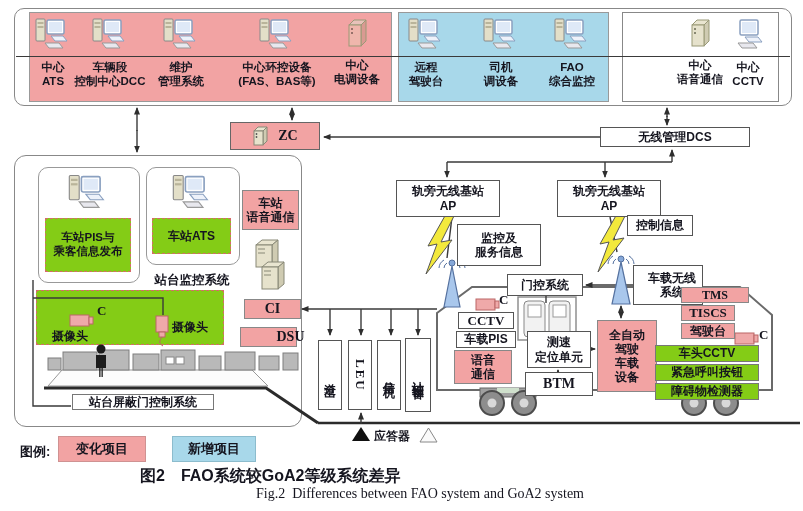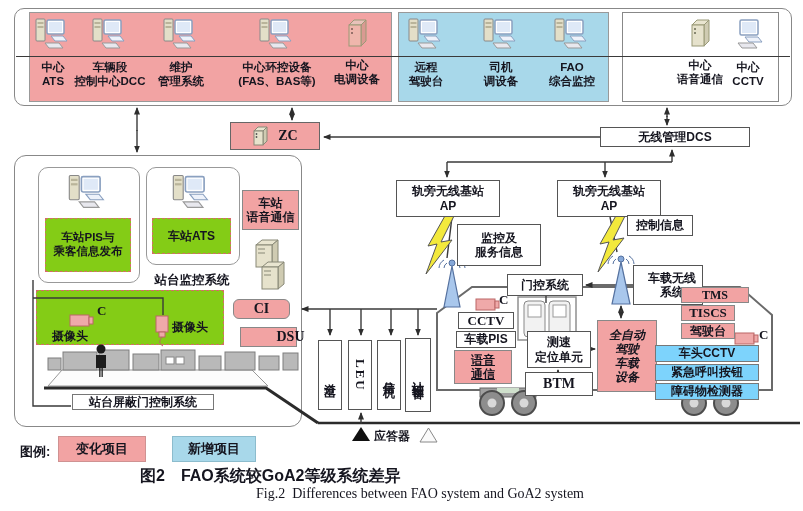--- a/index.html
+++ b/index.html
@@ -4,21 +4,21 @@
 <style>
   html,body{margin:0;padding:0;background:#fff;}
   #stage{position:relative;width:803px;height:511px;background:#fff;overflow:hidden;
          font-family:"Liberation Sans",sans-serif;color:#15151f;}
   .abs{position:absolute;box-sizing:border-box;}
   .bx{position:absolute;box-sizing:border-box;border:1px solid #666;background:#fff;
       display:flex;align-items:center;justify-content:center;text-align:center;
       font-weight:bold;font-size:12px;line-height:1.18;white-space:pre-line;z-index:10;}
   .pink{background:#F2A3A3;}
   .lpink{background:#84cc16;text-align:center;}
-  .cyan{background:#7dd3fc;}
+  .cyan{background:#84cc16;}
   .blue{background:#A8D8EA;text-align:center;}
   .dashed{border:1.6px dashed #D66A6A;}
   .rounded{border-radius:10px;}
   .serif{font-family:"Liberation Serif",serif;font-size:14px;}
   .vert{writing-mode:vertical-lr;letter-spacing:2px;}
   .groupbox{position:absolute;border:1px solid #999;z-index:2;}
   .topitem{position:absolute;top:16px;display:flex;flex-direction:column;align-items:center;z-index:10;}
   .topitem .lbl{margin-top:4px;font-weight:bold;font-size:11.5px;line-height:1.25;
                 text-align:center;white-space:pre-line;}
   .busline{position:absolute;left:16px;top:56px;width:774px;height:0;
@@ -229,39 +229,39 @@
         <line x1="13" y1="34" x2="20" y2="34" stroke="#887"></line>
         <line x1="13" y1="38" x2="20" y2="38" stroke="#887"></line>
       </svg></span>
   <div class="freelbl" style="left:146px;top:272px;width:92px;text-align:center;font-size:12.5px;">站台监控系统</div>
 
   <div class="abs lpink dashed" style="left:36px;top:290px;width:188px;height:55px;z-index:2;"></div>
   <div class="freelbl" style="left:52px;top:328px;">摄像头</div>
   <div class="freelbl serif" style="left:97px;top:303px;font-size:13px;">C</div>
   <div class="freelbl" style="left:172px;top:319px;">摄像头</div>
 
-  <div class="bx pink serif" style="left:233px;top:299px;width:57px;height:20px;border-color:#888;border-radius:6px;">CI</div>
+  <div class="bx pink serif" style="left:244px;top:299px;width:57px;height:20px;border-color:#888;">CI</div>
   <div class="bx pink serif" style="left:240px;top:327px;width:57px;height:20px;border-color:#888;padding-left:44px;">DSU</div>
   <div class="bx" style="left:72px;top:394px;width:142px;height:16px;border-color:#777;">站台屏蔽门控制系统</div>
 
   <div class="bx vert" style="left:318px;top:340px;width:24px;height:70px;border-color:#555;">道岔</div>
   <div class="bx vert serif" style="left:348px;top:340px;width:24px;height:70px;border-color:#555;font-size:13px;">LEU</div>
   <div class="bx vert" style="left:377px;top:340px;width:24px;height:70px;border-color:#555;">信号机</div>
   <div class="bx vert" style="left:405px;top:338px;width:26px;height:74px;border-color:#555;">计轴设备</div>
   <div class="freelbl" style="left:374px;top:428px;">应答器</div>
 
   <div class="freelbl serif" style="left:499px;top:292px;font-size:13px;">C</div>
   <div class="bx serif" style="left:458px;top:312px;width:56px;height:17px;border-color:#555;font-size:13px;">CCTV</div>
   <div class="bx" style="left:456px;top:331px;width:60px;height:17px;border-color:#555;">车载PIS</div>
-  <div class="bx pink" style="left:454px;top:350px;width:58px;height:34px;border-color:#888;text-decoration:underline;">语音
+  <div class="bx pink" style="left:454px;top:350px;width:58px;height:34px;border-color:#888;">语音
 通信</div>
   <div class="bx" style="left:527px;top:331px;width:64px;height:37px;border-color:#555;">测速
 定位单元</div>
   <div class="bx serif" style="left:525px;top:372px;width:68px;height:24px;border-color:#555;font-size:14px;">BTM</div>
-  <div class="bx pink" style="left:597px;top:320px;width:60px;height:72px;border-color:#888;font-style:italic;">全自动
+  <div class="bx pink" style="left:597px;top:320px;width:60px;height:72px;border-color:#888;">全自动
 驾驶
 车载
 设备</div>
   <div class="bx pink serif" style="left:681px;top:287px;width:68px;height:16px;border-color:#888;font-size:12px;">TMS</div>
   <div class="bx pink serif" style="left:681px;top:305px;width:54px;height:16px;border-color:#888;font-size:13px;">TISCS</div>
   <div class="bx pink" style="left:681px;top:323px;width:54px;height:16px;border-color:#888;">驾驶台</div>
   <div class="freelbl serif" style="left:759px;top:327px;font-size:13px;">C</div>
   <div class="bx cyan" style="left:655px;top:345px;width:104px;height:17px;border-color:#777;">车头CCTV</div>
   <div class="bx cyan" style="left:655px;top:364px;width:104px;height:17px;border-color:#777;">紧急呼叫按钮</div>
   <div class="bx cyan" style="left:655px;top:383px;width:104px;height:17px;border-color:#777;">障碍物检测器</div>

